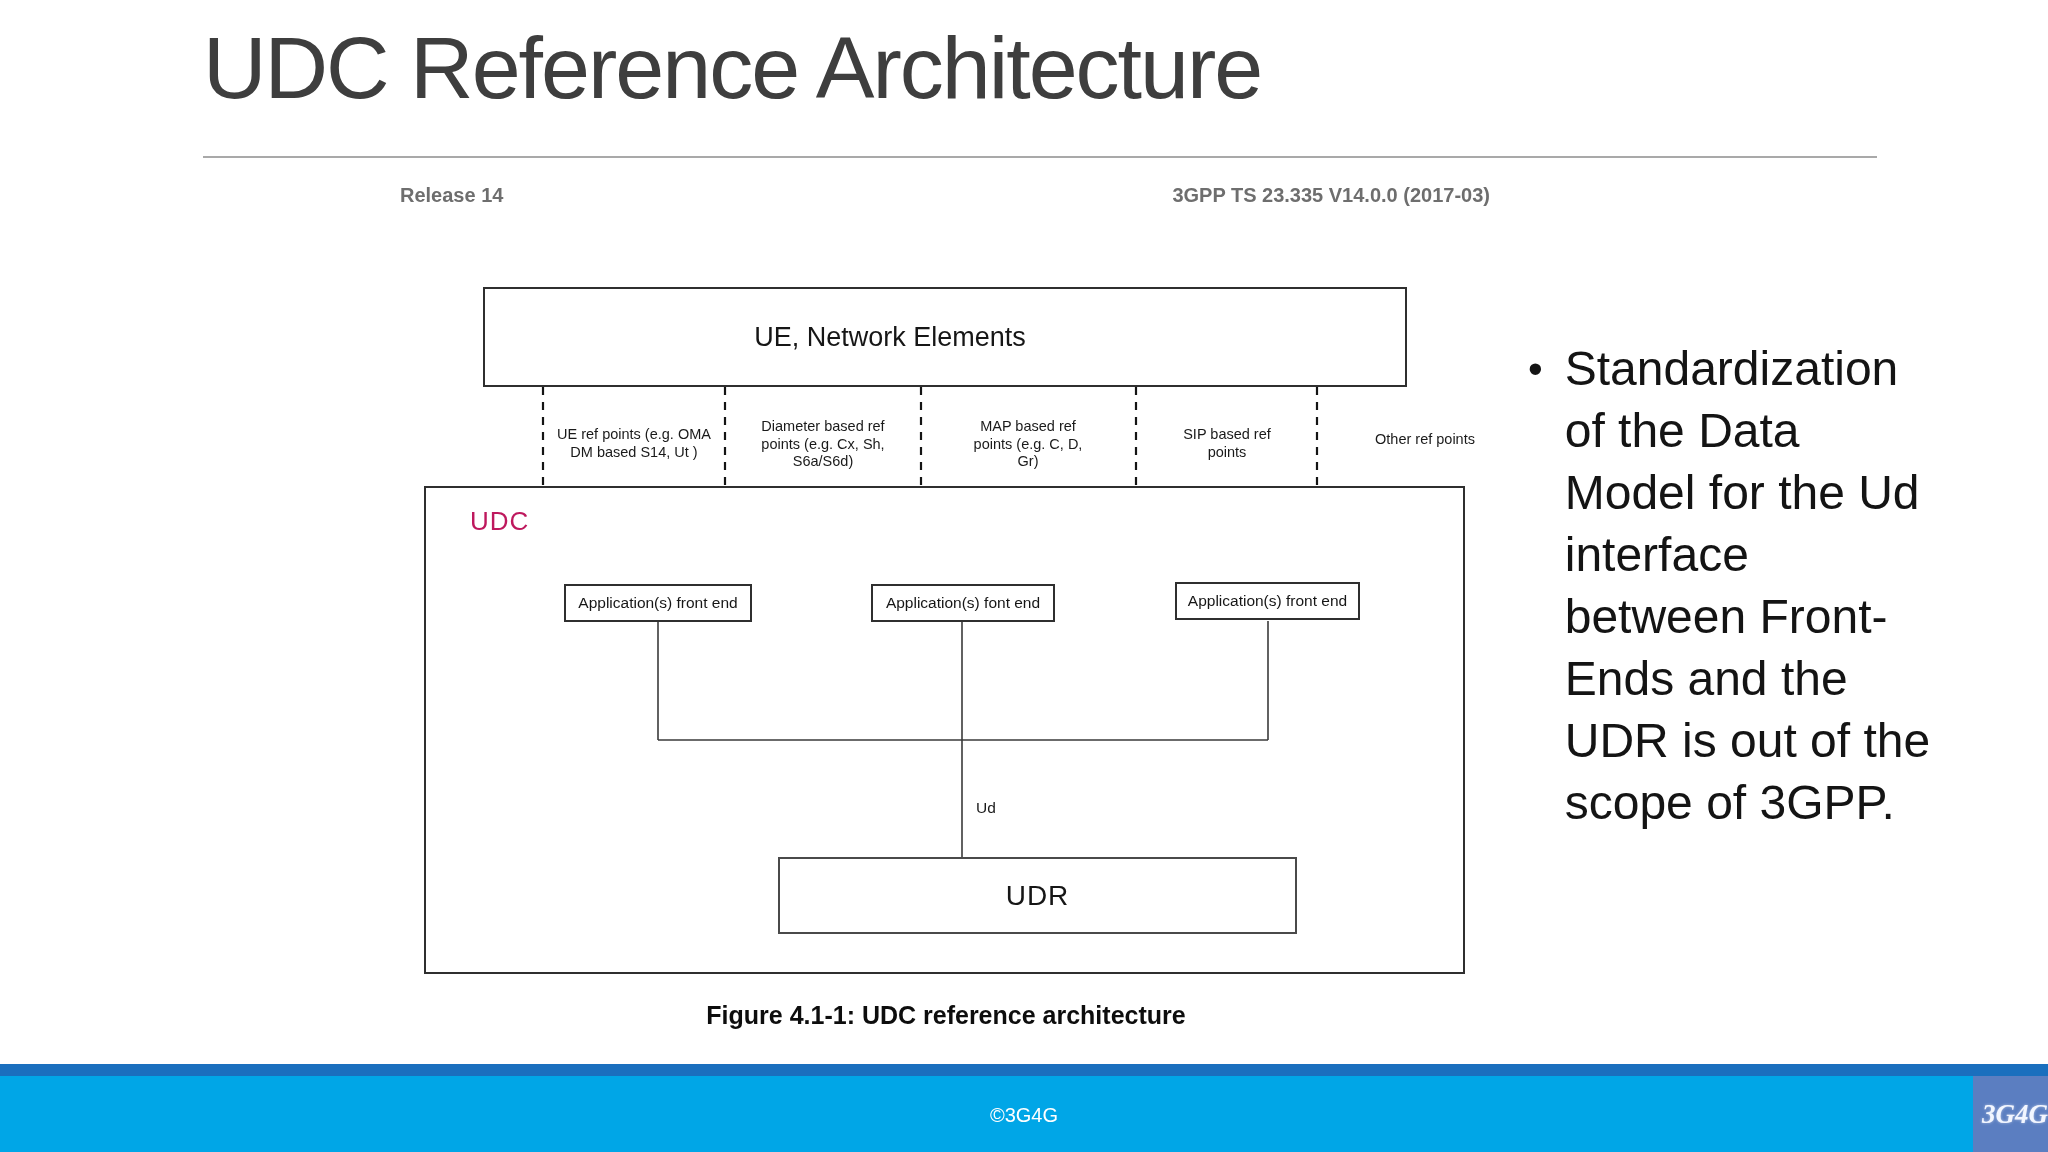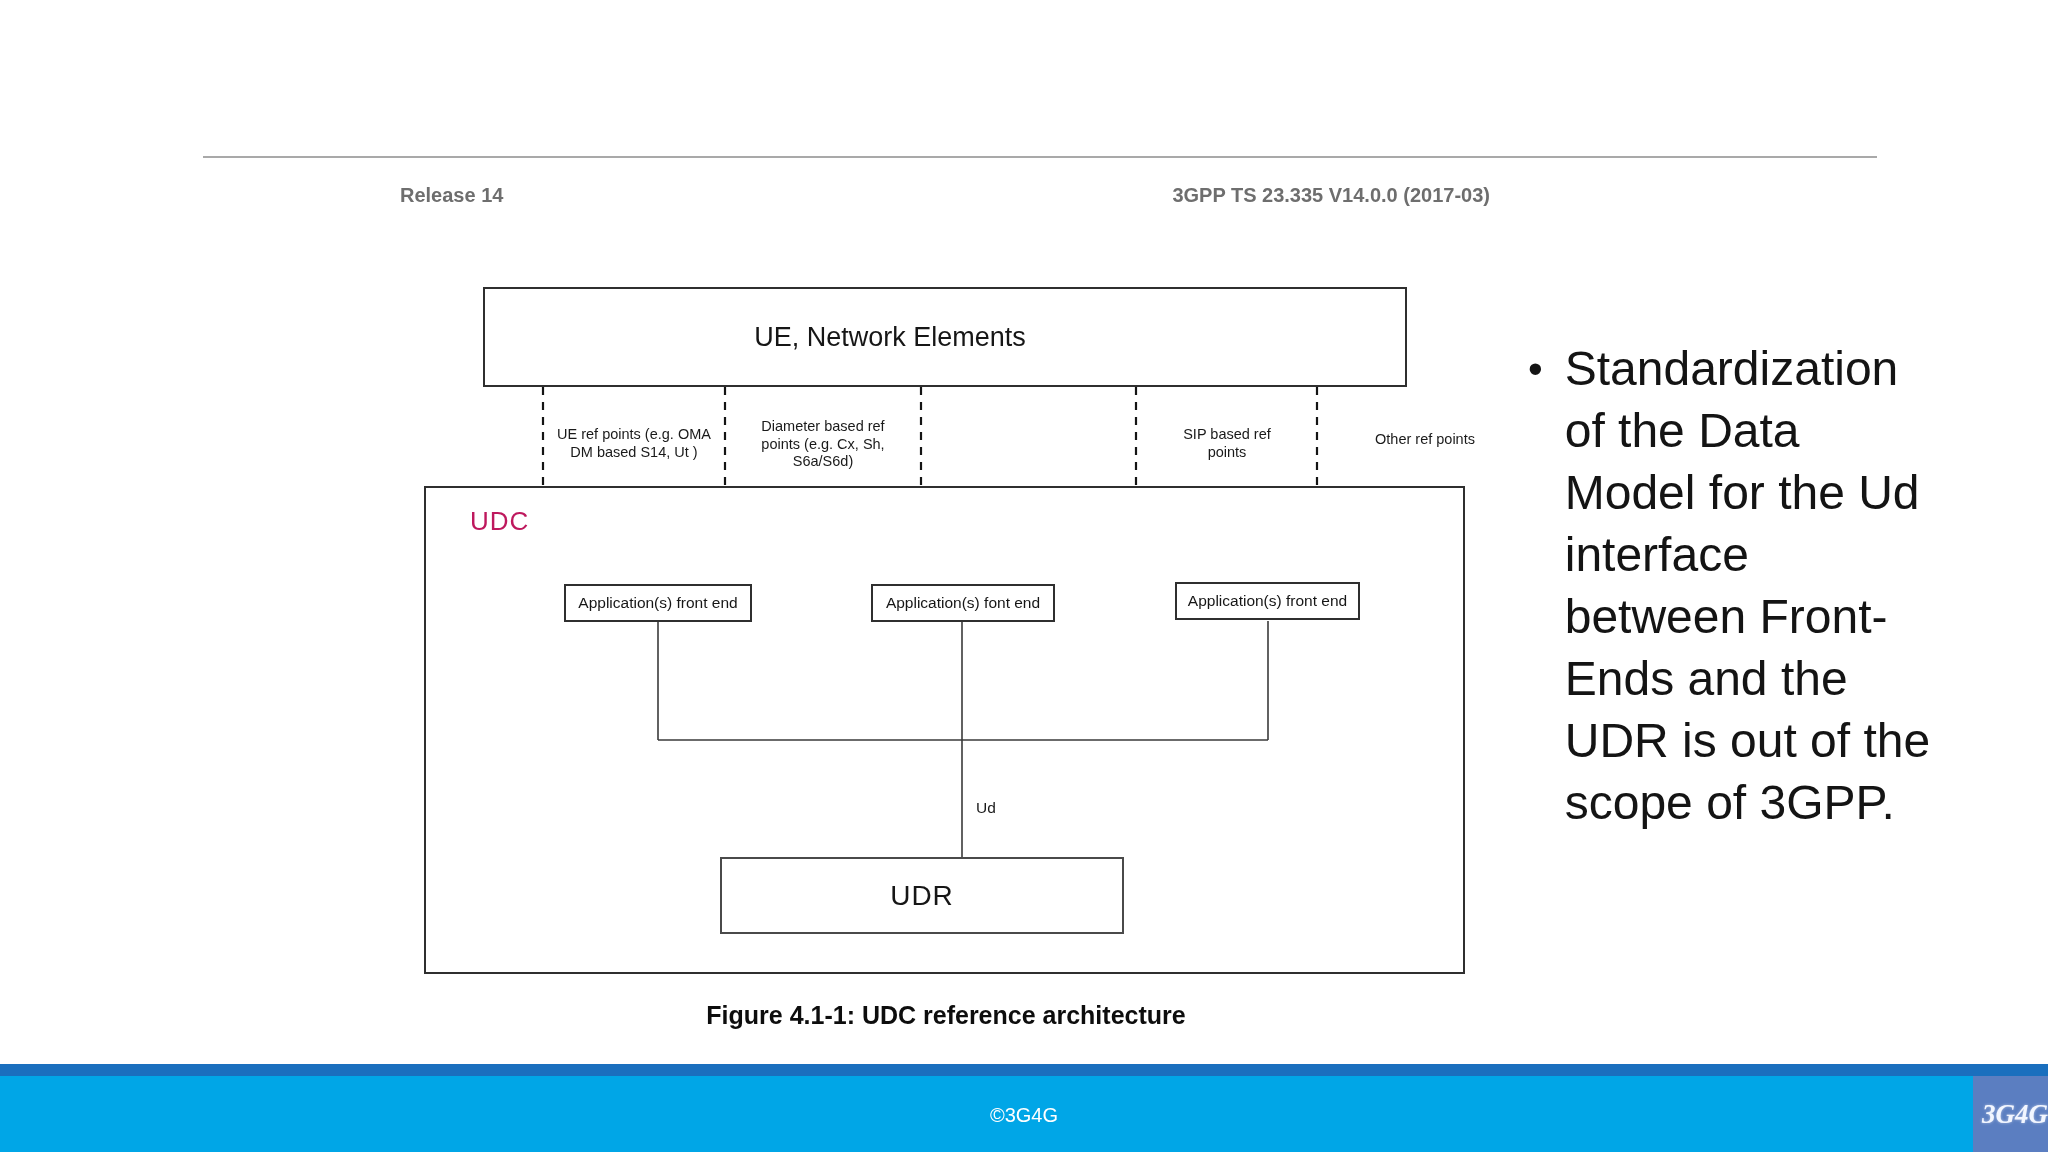--- a/index.html
+++ b/index.html
@@ -34,21 +34,21 @@
   }
   .ue-box{left:483px;top:287px;width:924px;height:100px;font-size:27px;padding-right:110px;}
   .udc-box{left:424px;top:486px;width:1041px;height:488px;background:transparent;}
   .udc-label{
     position:absolute;left:470px;top:506px;font-size:26px;color:#be185d;letter-spacing:1px;
   }
   .fe-box{height:38px;font-size:15.5px;white-space:nowrap;padding-left:0;}
   .fe-1{left:564px;top:584px;width:188px;}
   .fe-2{left:871px;top:584px;width:184px;}
   .fe-3{left:1175px;top:582px;width:185px;}
-  .udr-box{left:720px;top:857px;width:404px;height:77px;font-size:28px;letter-spacing:1px;border-width:2.5px;border-color:#4a4a4a;}
+  .udr-box{left:778px;top:857px;width:519px;height:77px;font-size:28px;letter-spacing:1px;border-width:2.5px;border-color:#4a4a4a;}
   .ref-label{
     position:absolute;width:220px;text-align:center;white-space:pre-line;
     font-size:14.5px;line-height:17.5px;color:#1a1a1a;
   }
   .ref-1{left:524px;top:426px;}
   .ref-2{left:713px;top:418px;}
   .ref-3{left:918px;top:418px;}
   .ref-4{left:1117px;top:426px;}
   .ref-5{left:1315px;top:431px;}
   .ud-label{position:absolute;left:976px;top:799px;font-size:15.5px;color:#1a1a1a;}
@@ -77,20 +77,21 @@
   .logo-text{
     font-family:"Liberation Serif",serif;font-style:italic;font-weight:700;
     font-size:27px;color:#f2f6ff;text-shadow:0 0 3px rgba(255,255,255,0.55);
   }
 </style>
 </head>
 <body>
 
 <div class="slide">
 
+  <div class="title">UDC Reference Architecture</div>
   <div class="rule"></div>
 
   <div class="doc-release">Release 14</div>
   <div class="doc-spec">3GPP TS 23.335 V14.0.0 (2017-03)</div>
 
   <svg class="diagram-svg" viewBox="0 0 2048 1152">
     <g stroke="#141414" stroke-width="2.2" stroke-dasharray="8 7">
       <line x1="543" y1="387" x2="543" y2="486"></line>
       <line x1="725" y1="387" x2="725" y2="486"></line>
       <line x1="921" y1="387" x2="921" y2="486"></line>
@@ -108,20 +109,23 @@
 
   <div class="box ue-box">
     <span>UE, Network Elements</span>
   </div>
 
   <div class="ref-label ref-1">UE ref points (e.g. OMA
 DM based S14, Ut )</div>
   <div class="ref-label ref-2">Diameter based ref
 points (e.g. Cx, Sh,
 S6a/S6d)</div>
+  <div class="ref-label ref-3">MAP based ref
+points (e.g. C, D,
+Gr)</div>
   <div class="ref-label ref-4">SIP based ref
 points</div>
   <div class="ref-label ref-5">Other ref points</div>
 
   <div class="box udc-box"></div>
   <div class="udc-label">UDC</div>
 
   <div class="box fe-box fe-1">
     <span>Application(s) front end</span>
   </div>

